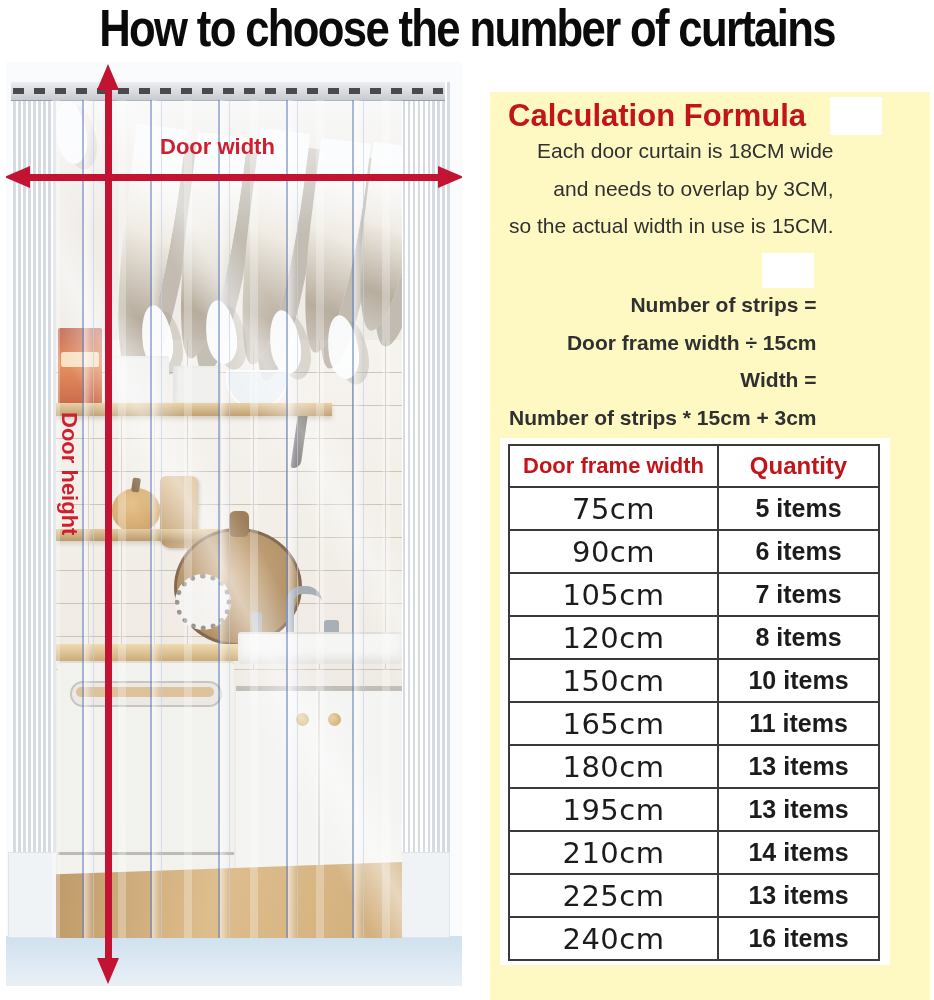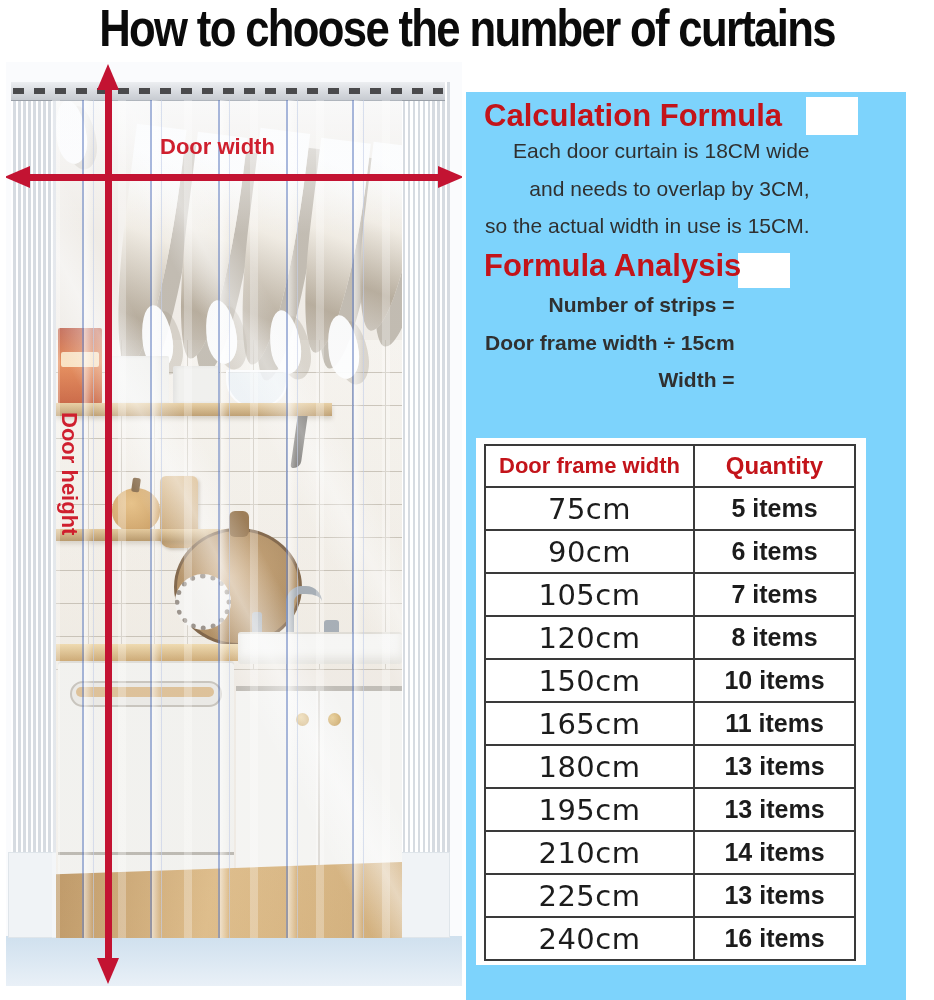--- a/index.html
+++ b/index.html
@@ -142,21 +142,21 @@
   .head.left{left:-2px;top:104px;border-top:11px solid transparent;border-bottom:11px solid transparent;
            border-right:26px solid #c31332;}
   .head.right{left:432px;top:104px;border-top:11px solid transparent;border-bottom:11px solid transparent;
            border-left:26px solid #c31332;}
   .photo-label{position:absolute;color:#cf1f2e;font-size:22px;font-weight:700;z-index:7;
            font-family:"Liberation Sans",sans-serif;}
   .door-width{left:154px;top:72px;}
   .door-height{left:50px;top:350px;writing-mode:vertical-rl;height:160px;}
 
   
-  .panel{position:absolute;left:466px;top:92px;width:440px;height:908px;background:#7dd3fc;}
+  .panel{position:absolute;left:490px;top:92px;width:440px;height:908px;background:#fef9c3;}
   .patch{position:absolute;background:#fff;}
   .patch.p1{left:340px;top:5px;width:52px;height:38px;}
   .patch.p2{left:272px;top:161px;width:52px;height:35px;}
   .panel h2{position:absolute;left:18px;margin:0;font-size:31px;font-weight:700;color:#c3141a;
             font-family:"Liberation Sans",sans-serif;}
   .h-calc{top:6px;}
   .h-analysis{top:156px;}
   .lines{position:absolute;left:19px;margin:0;padding:0;list-style:none;
          font-size:21px;color:#303030;line-height:37.5px;text-align:right;}
   .lines-calc{top:40px;}
@@ -252,25 +252,25 @@
     <div class="patch p1"></div>
     <div class="patch p2"></div>
 
     <h2 class="h-calc">Calculation Formula</h2>
     <div class="lines lines-calc">
       <p style="margin:0">Each door curtain is 18CM wide</p>
       <p style="margin:0">and needs to overlap by 3CM,</p>
       <p style="margin:0">so the actual width in use is 15CM.</p>
     </div>
 
-    <h2 class="h-analysis">Formula Analysis</h2>
     <div class="lines lines-analysis">
       <p style="margin:0">Number of strips =</p>
       <p style="margin:0">Door frame width ÷ 15cm</p>
       <p style="margin:0">Width =</p>
+      <p style="margin:0">Number of strips * 15cm + 3cm</p>
     </div>
 
     <div class="table-wrap">
       <table class="qty">
         <thead>
           <tr>
             <th class="col-width">Door frame width</th>
             <th class="col-qty">Quantity</th>
           </tr>
         </thead>

